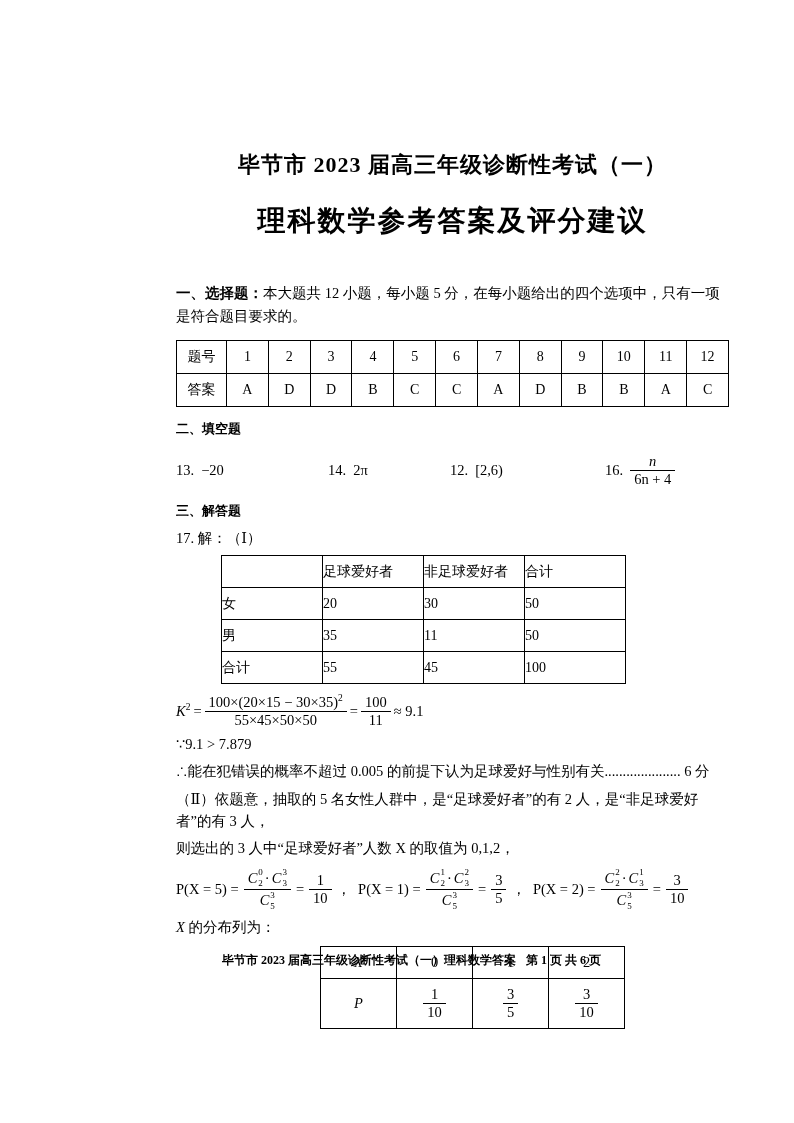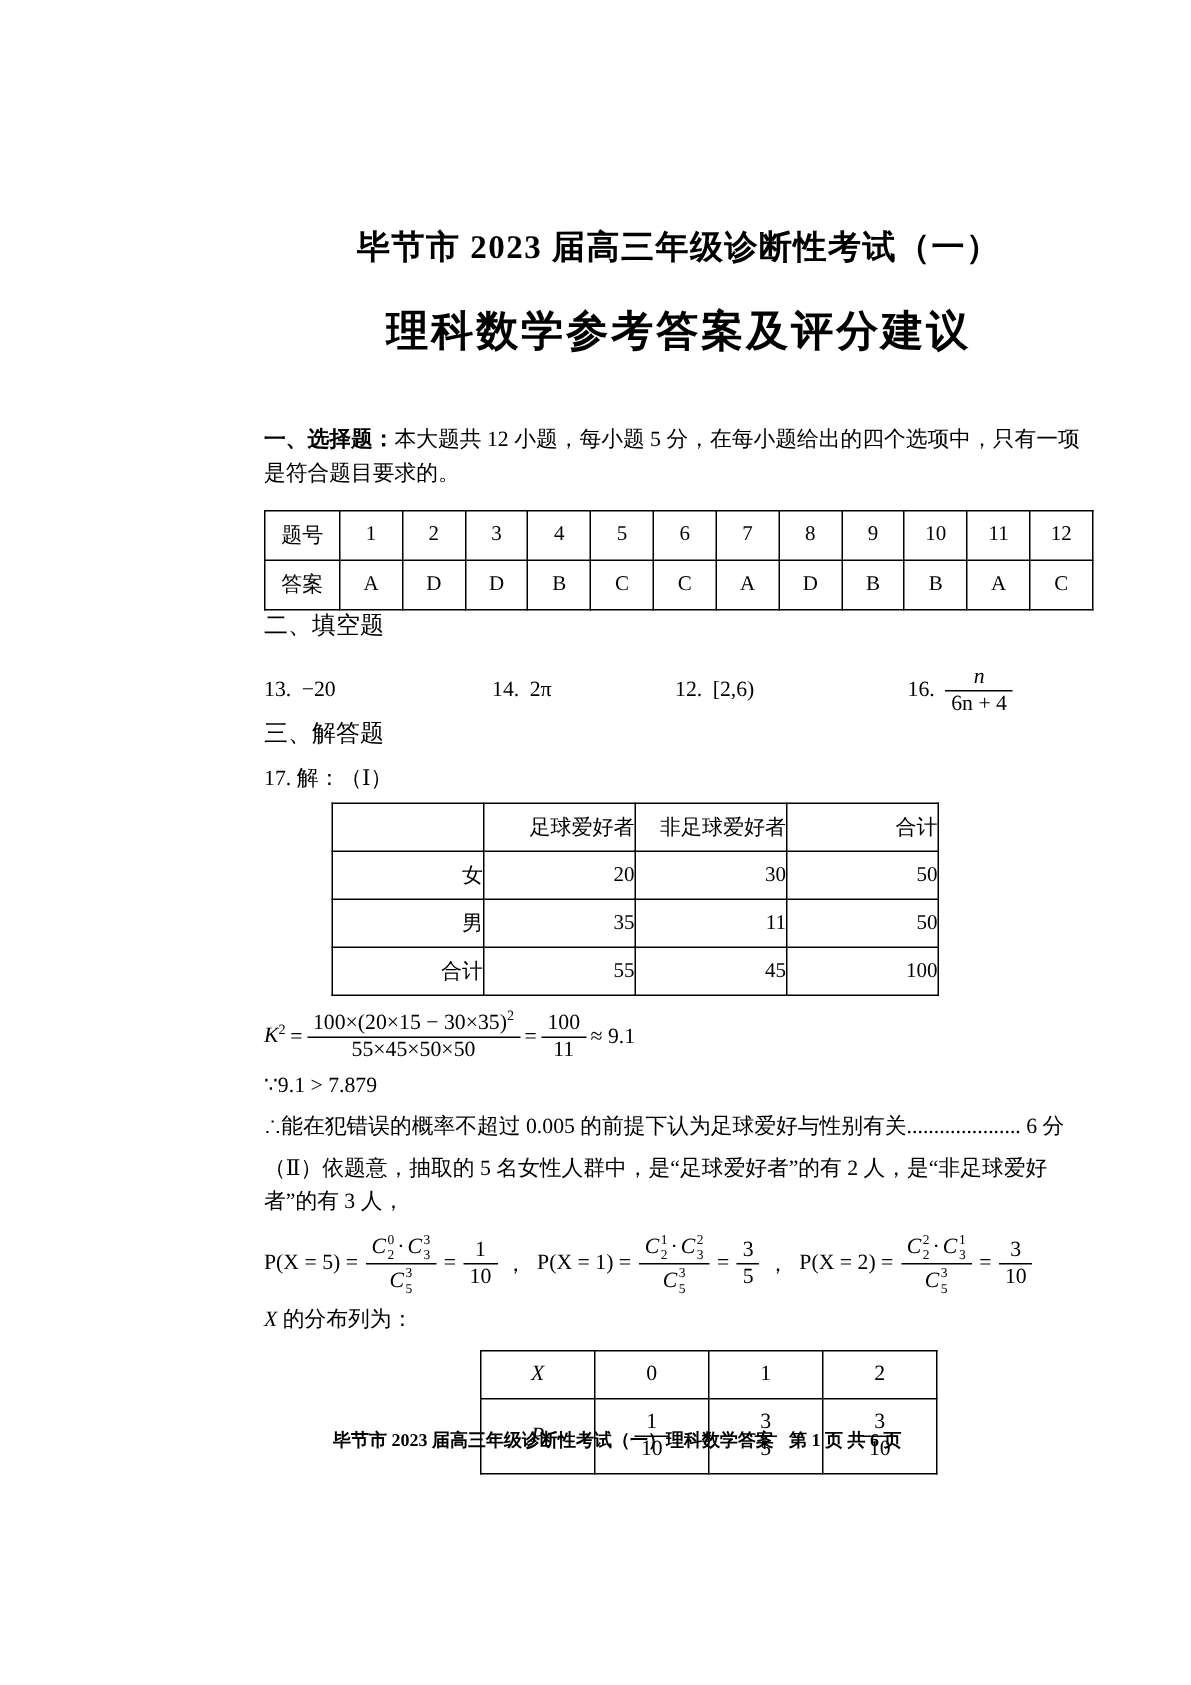--- a/index.html
+++ b/index.html
@@ -10,30 +10,30 @@
   .title { margin-top: 150px; text-align: center; font-size: 22px; font-weight: bold; letter-spacing: 1px; }
   .subtitle { margin-top: 22px; text-align: center; font-size: 28px; font-weight: bold; letter-spacing: 2px; }
 
   .choice-heading { margin-top: 42px; font-size: 14.5px; line-height: 1.6; }
   .bold { font-weight: bold; }
 
   .answers-table { width: 100%; table-layout: fixed; border-collapse: collapse; margin-top: 12px; text-align: center; font-size: 14px; }
   .answers-table td { border: 1px solid #000; height: 33px; }
   .answers-table td.lbl { width: 50px; }
 
-  .sec-heading { font-size: 16px; font-weight: normal; }
+  .sec-heading { margin-top: 13px; font-size: 13px; font-weight: bold; }
 
   .fill-row { display: flex; align-items: center; margin-top: 13px; min-height: 38px; font-size: 14.5px; }
   .fill-item { display: inline-flex; align-items: center; }
   .w152 { width: 152px; } .w122 { width: 122px; } .w155 { width: 155px; }
   .qlabel { margin-right: 7px; }
 
   .q17-intro { margin-top: 9px; font-size: 14.5px; }
 
-  .stats-table { border-collapse: collapse; margin: 7px 0 0 45px; text-align: right; font-size: 14px; padding-left: 30px; }
+  .stats-table { border-collapse: collapse; margin: 7px 0 0 45px; text-align: left; font-size: 14px; padding-left: 30px; }
   .stats-table td { border: 1px solid #000; width: 101px; height: 32px; }
 
   .formula-line { display: flex; align-items: center; margin-top: 9px; gap: 3px; font-size: 14.5px; }
   .frac { display: inline-flex; flex-direction: column; text-align: center; vertical-align: middle; }
   .frac .fnum { display: block; border-bottom: 1px solid #000; padding: 0 4px; }
   .frac .fden { display: block; padding: 0 4px; }
   .frac.cmplx .fnum, .frac.cmplx .fden { display: flex; align-items: center; justify-content: center; }
 
   .comb { display: inline-flex; align-items: center; }
   .cbase { font-style: italic; }
@@ -170,20 +170,21 @@
       <span class="frac">
         <span class="fnum">100</span>
         <span class="fden">11</span>
       </span>
       <span>≈ 9.1</span>
     </div>
 
     <p class="body-line">∵9.1 &gt; 7.879</p>
     <p class="body-line">∴能在犯错误的概率不超过 0.005 的前提下认为足球爱好与性别有关..................... 6 分</p>
     <p class="body-para">（Ⅱ）依题意，抽取的 5 名女性人群中，是“足球爱好者”的有 2 人，是“非足球爱好者”的有 3 人，</p>
+    <p class="body-line">则选出的 3 人中“足球爱好者”人数 X 的取值为 0,1,2，</p>
 
     <div class="probs-line">
 
       <span class="prob">
         <span class="plab">P(X = 5) =</span>
         <span class="frac cmplx">
           <span class="fnum">
             <span class="comb">
                 <span class="cbase">C</span>
                 <span class="cs">

